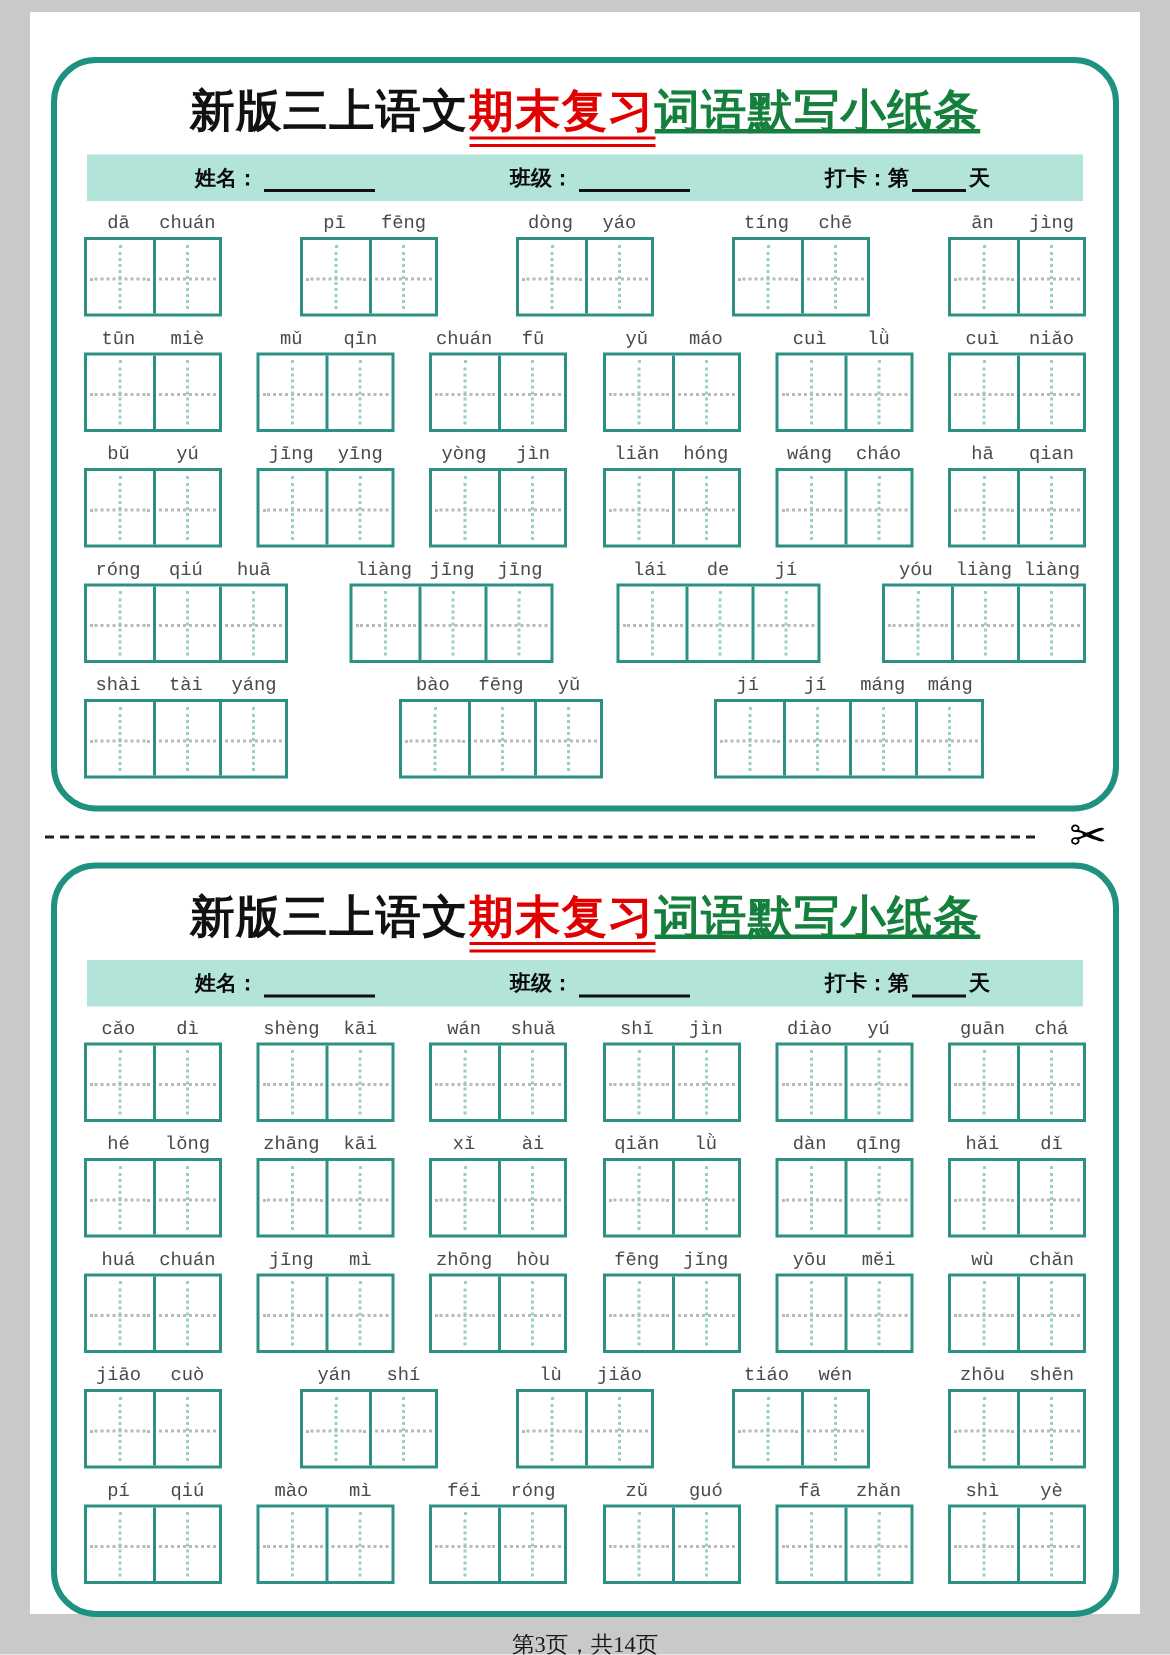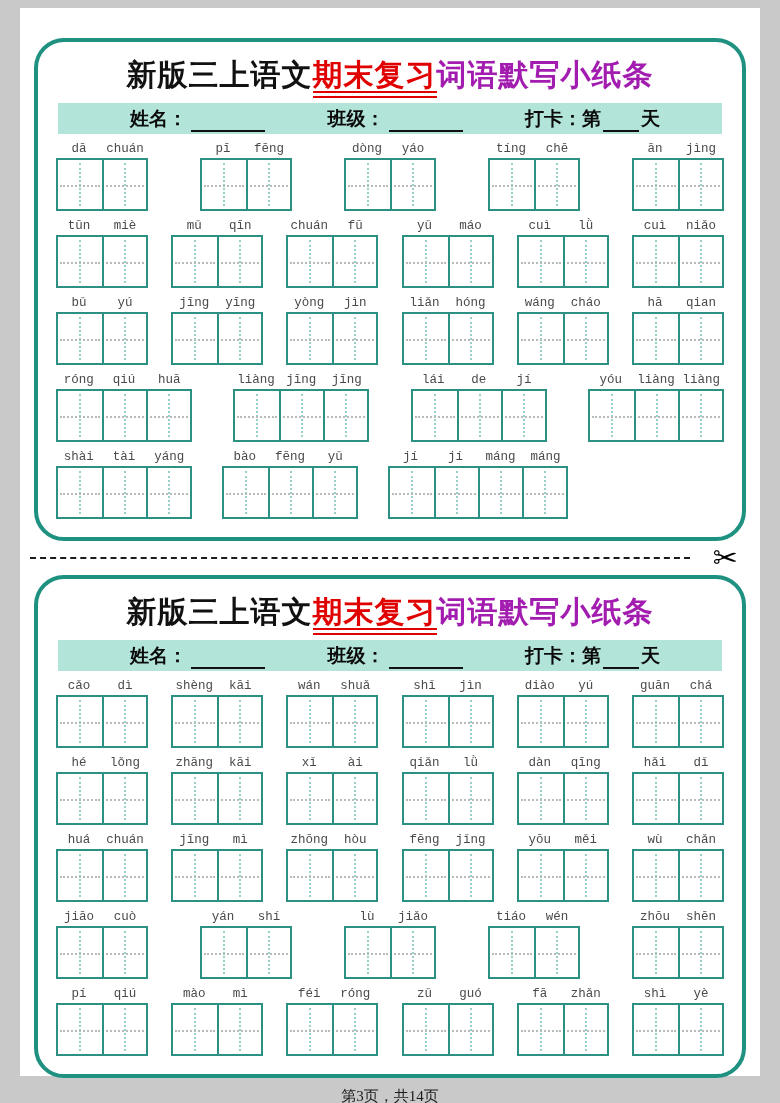--- a/index.html
+++ b/index.html
@@ -27,49 +27,49 @@
     text-align:center;
     font-family:"Liberation Sans", sans-serif;
     font-size:30px;
     font-weight:bold;
     letter-spacing:1px;
     line-height:42px;
     white-space:nowrap;
   }
   .t-black { color:#111111; }
   .t-red   { color:#e00000; border-bottom:7px double #e00000; padding-bottom:0px; }
-  .t-blue  { color:#a21caf; }
+  .t-blue  { color:#15803d;text-decoration:underline; }
   .infobar {
     margin:7px 6px 0 6px;
     height:31px;
     background:#b3e4da;
     display:flex;
     align-items:center;
     justify-content:space-between;
     padding:0 62px 0 72px;
     font-family:"Liberation Serif", serif;
     font-weight:bold;
-    font-size:19px;
+    font-size:14px;
     color:#0a0a0a;
   }
   .info-item { display:flex; align-items:flex-end; }
   .blank {
     display:inline-block;
     width:74px; height:17px;
     border-bottom:2px solid #111;
     margin-left:4px;
   }
   .blank.day { width:36px; margin:0 2px; }
   .rows { margin-top:2px; padding:0 4px;font-family:Liberation Mono, monospace; }
   .row {
     display:flex;
     justify-content:space-between;
     margin-top:6px;
   }
-  .row.loose { justify-content:flex-start; gap:30px; }
+  .row.loose { justify-content:flex-start; gap:74px; }
   .group { display:flex; flex-direction:column; }
   .pinyin-row { display:flex; }
   .pinyin {
     flex:1;
     text-align:center;
     font-size:12.5px;
     line-height:18px;
     color:#4a4a4a;
   }
   .cells {

